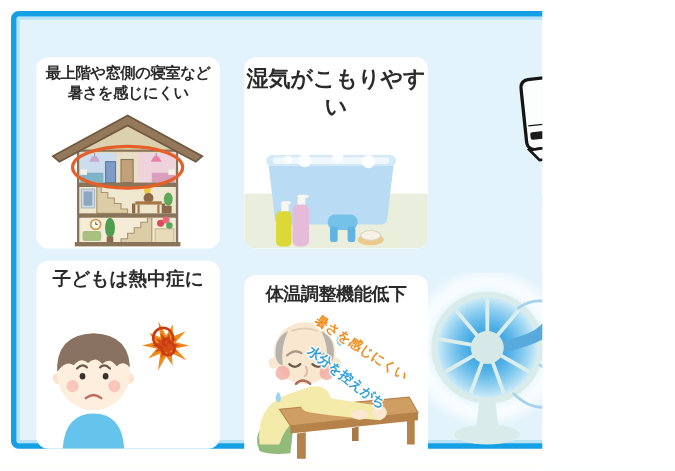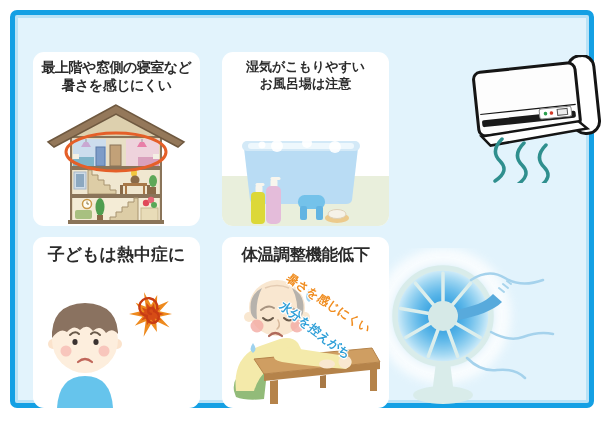--- a/index.html
+++ b/index.html
@@ -1,33 +1,33 @@
 <!DOCTYPE html>
 <html><head>
 <meta charset="utf-8">
 <style>
   html,body{margin:0;padding:0;}
   body{font-family:"DejaVu Sans","Liberation Sans",sans-serif;}
-  #stage{position:relative;width:614px;height:428px;background:#ffffff;overflow:hidden;}
+  #stage{position:relative;width:493px;height:428px;background:#ffffff;overflow:hidden;}
 
   
   #frame{position:absolute;left:10px;top:10px;width:584px;height:398px;
     box-sizing:border-box;background:#e2f3fc;border:5px solid #14a0e4;border-radius:7px;
     box-shadow:inset 0 0 0 3px #b9e2f6;}
 
   
   .card{position:absolute;background:#ffffff;border-radius:11px;z-index:2;overflow:hidden;}
   #card-house  {left:33px; top:52px; width:167px;height:174px;}
   #card-bath   {left:222px;top:52px; width:167px;height:174px;}
   #card-child  {left:33px; top:237px;width:167px;height:171px;}
-  #card-elderly{left:222px;top:237px;width:167px;height:171px;}
+  #card-elderly{left:222px;top:250px;width:167px;height:171px;}
 
   .caption{position:relative;z-index:3;text-align:center;font-weight:bold;color:#2b2b2b;line-height:1.28;padding-top:7px;}
   .cap-house  {font-size:14px;letter-spacing:-0.5px;}
-  .cap-bath   {font-size:13px;}
+  .cap-bath   {font-size:20px;}
   .cap-child  {font-size:17px;}
   .cap-elderly{font-size:16.5px;letter-spacing:-0.5px;}
 
   .illus{position:absolute;left:0;bottom:0;z-index:1;display:block;}
   .illus-house {left:13px;bottom:1px;}
 
   
   .note{position:absolute;z-index:4;font-weight:bold;font-size:12px;white-space:nowrap;transform-origin:0 0;
     text-shadow:-1px -1px 0 #fff,1px -1px 0 #fff,-1px 1px 0 #fff,1px 1px 0 #fff,0 0 3px #fff;}
   .note-heat {left:70px;top:33px;transform:rotate(33deg);color:#f08c1e;}
@@ -100,21 +100,20 @@
 
       <polygon points="70,4 2,41 8,46 70,13 132,46 138,41" fill="#94785a" stroke="#6f5940" stroke-width="1.5"></polygon>
 
       <ellipse cx="70" cy="51" rx="50" ry="19" fill="none" stroke="#e55f28" stroke-width="3"></ellipse>
     </svg>
   </div>
 
   <div class="card" id="card-bath">
     <div class="caption cap-bath">
       <div>湿気がこもりやすい</div>
-      <div>お風呂場は注意</div>
     </div>
     <svg class="illus" width="167" height="100" viewBox="0 0 167 100">
       <rect x="0" y="50" width="167" height="50" fill="#e9efdc"></rect>
       <path d="M22,22 L136,22 L130,74 Q129,78 124,78 L34,78 Q29,78 28,74 Z" fill="#b9dcf4"></path>
       <rect x="20" y="15" width="118" height="10" rx="5" fill="#d3e9f7"></rect>
       <rect x="26" y="17" width="106" height="6" rx="3" fill="#eef8fd"></rect>
       <circle cx="55" cy="20" r="6" fill="#ffffff" opacity="0.9"></circle>
       <circle cx="85" cy="17" r="5" fill="#ffffff" opacity="0.9"></circle>
       <circle cx="113" cy="21" r="6" fill="#ffffff" opacity="0.9"></circle>
       <circle cx="40" cy="19" r="3.5" fill="#ffffff" opacity="0.9"></circle>

